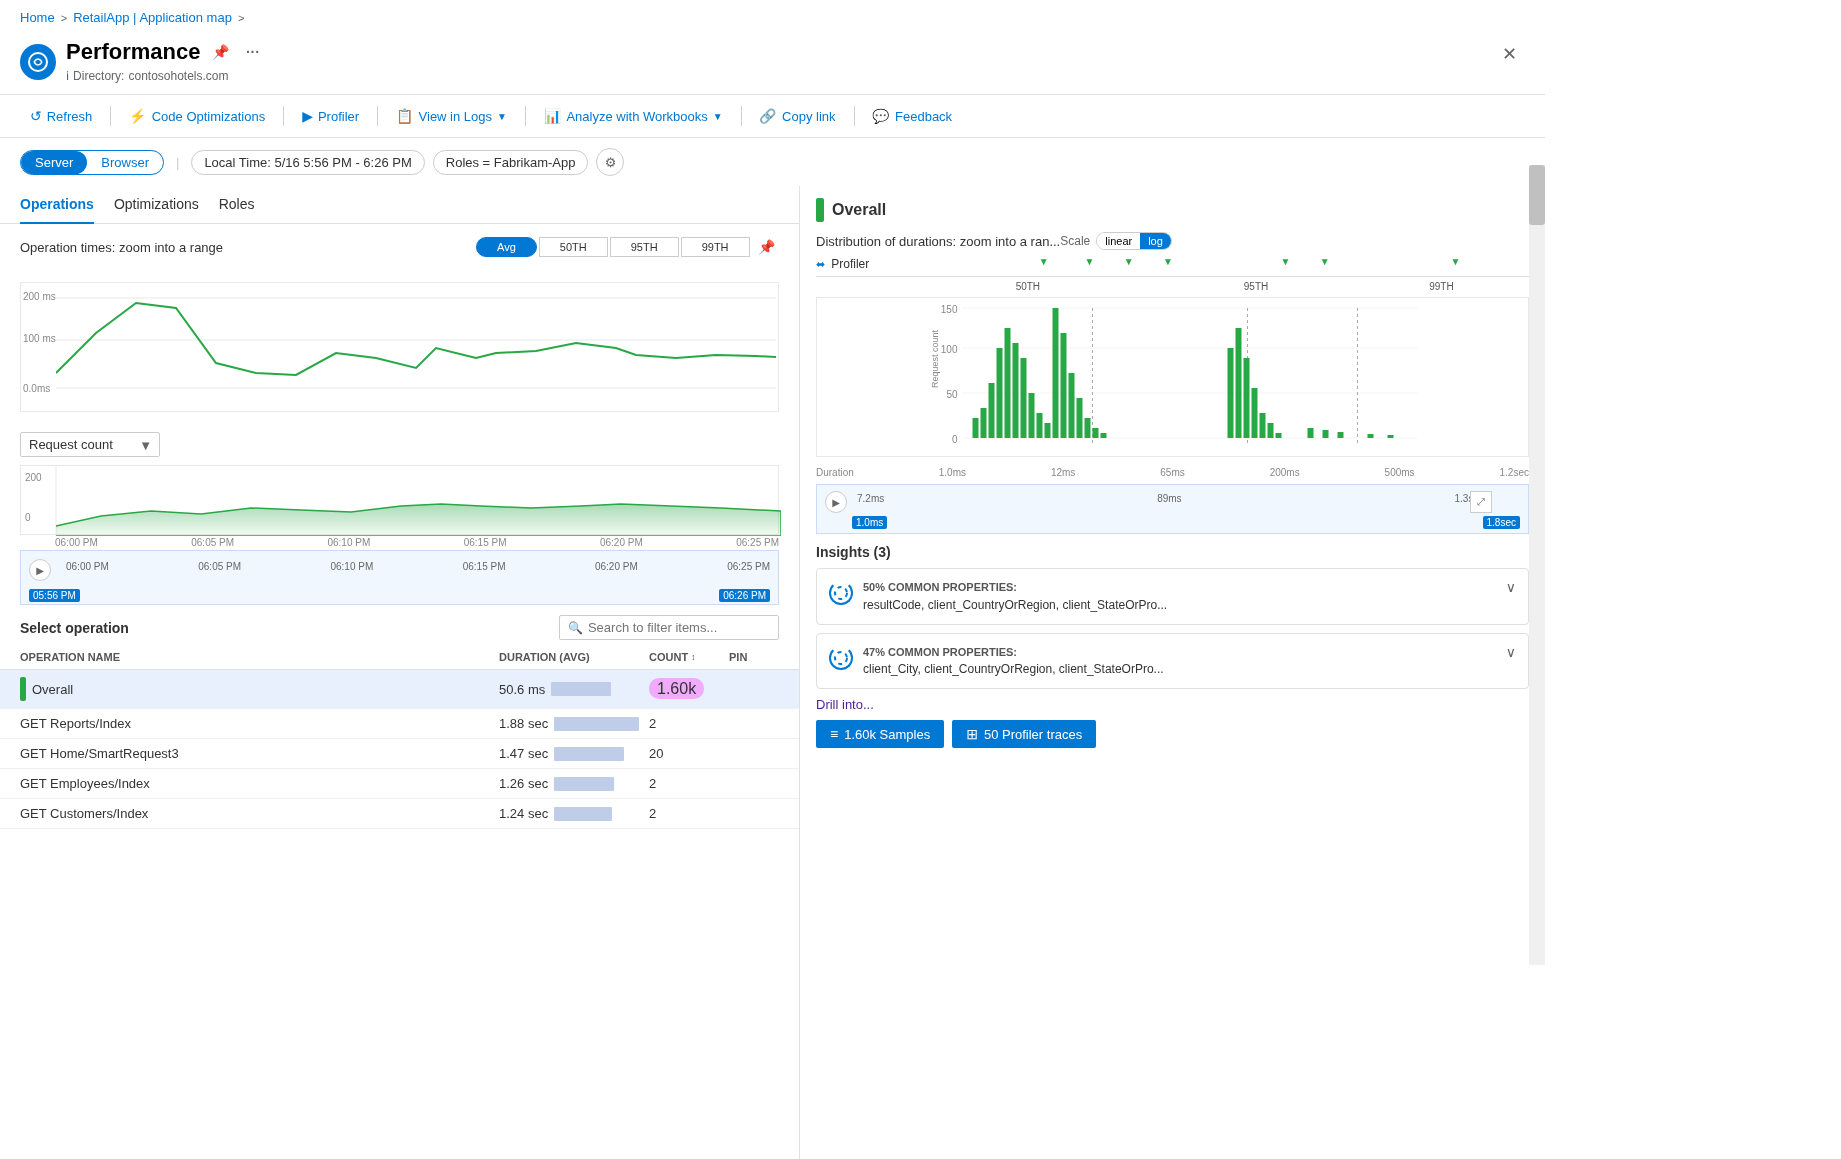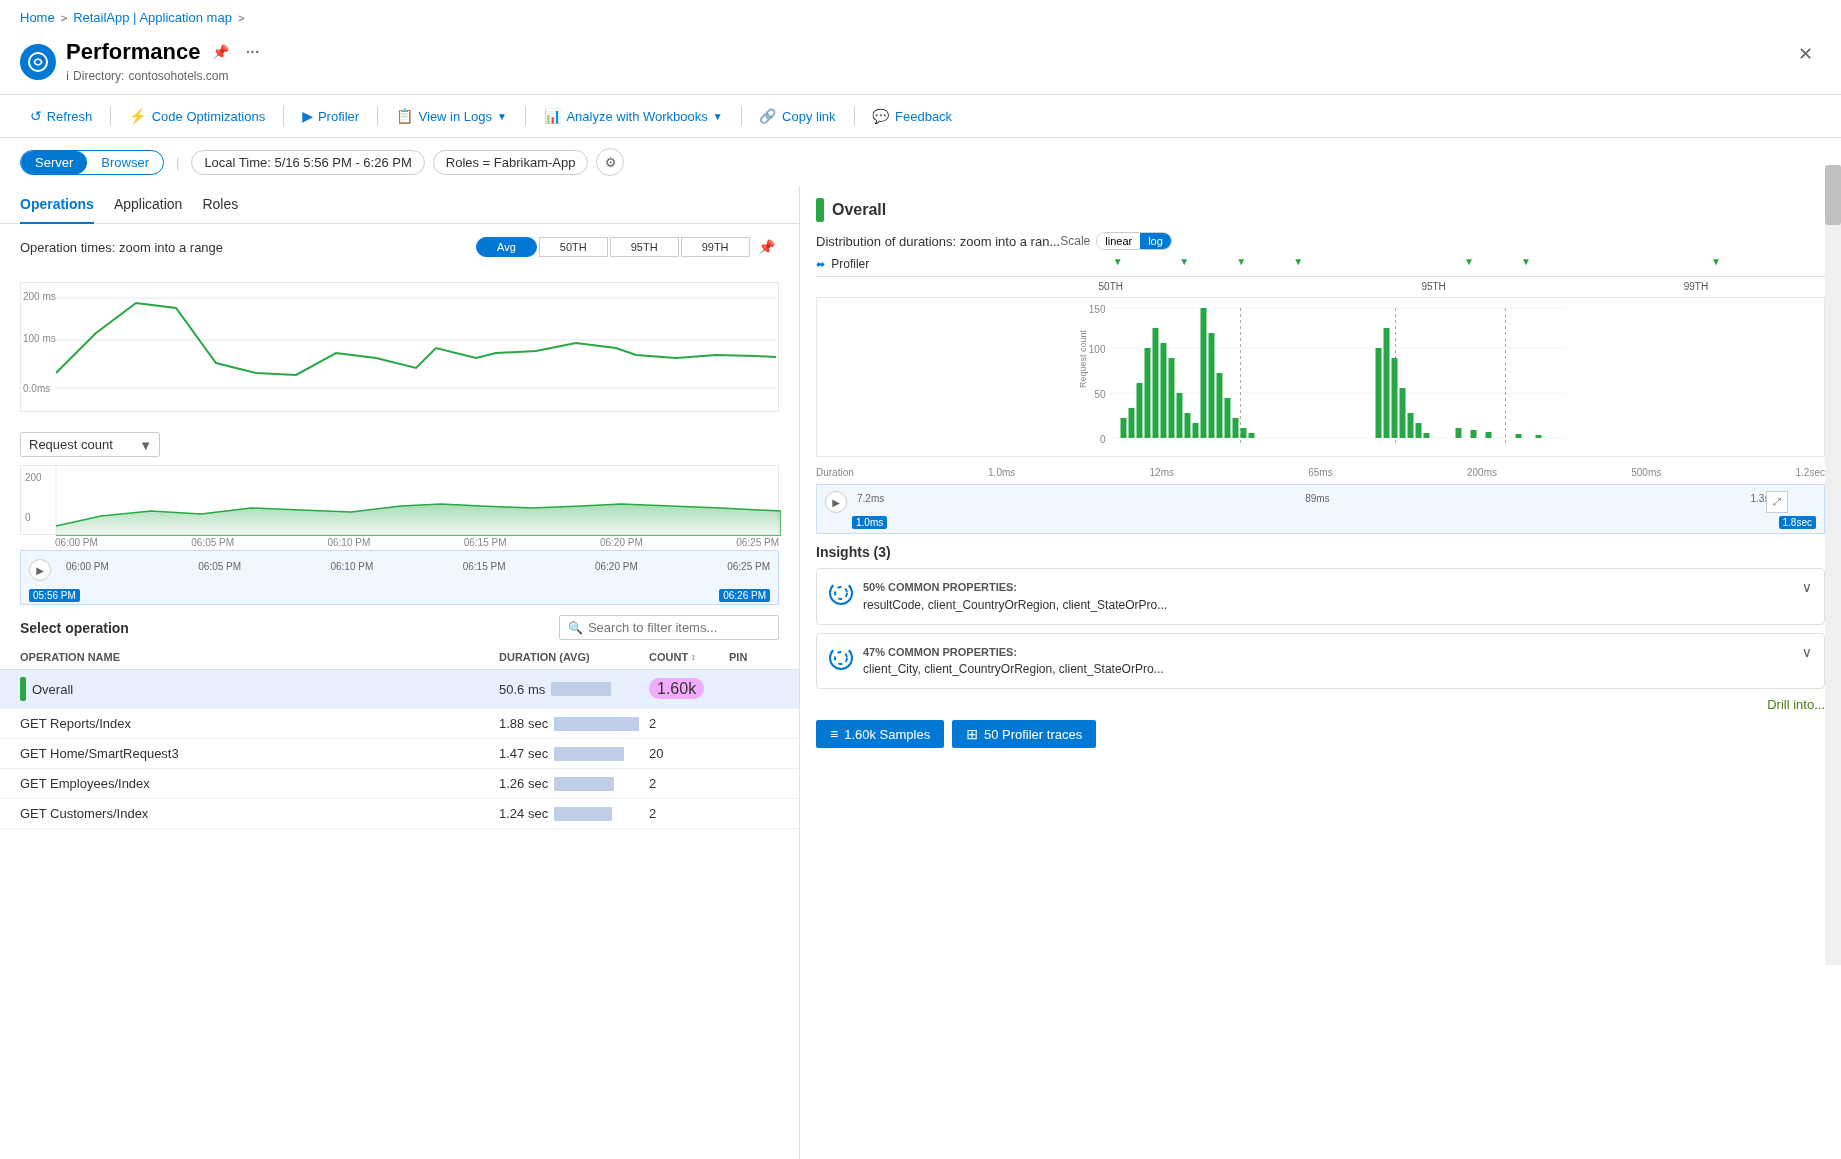--- a/index.html
+++ b/index.html
@@ -1,18 +1,18 @@
 <!DOCTYPE html>
 <html><head>
   <meta charset="utf-8">
   <style>
     * { box-sizing: border-box; margin: 0; padding: 0; }
     body { font-family: 'Segoe UI', Arial, sans-serif; font-size: 13px; background: #fff; color: #333; overflow: hidden; }
     
-    .app-container { width: 1841px; height: 1159px; position: relative; background: #fff; }
+    .app-container { width: 1545px; height: 1159px; position: relative; background: #fff; }
     
     
     .breadcrumb { display: flex; align-items: center; padding: 10px 20px; font-size: 13px; color: #0078d4; gap: 6px; }
     .breadcrumb span { color: #666; }
     .breadcrumb a { color: #0078d4; text-decoration: none; }
     .breadcrumb-separator { color: #666; font-size: 11px; }
     
     
     .header { display: flex; align-items: flex-start; padding: 4px 20px 10px 20px; border-bottom: 1px solid #e0e0e0; }
     .header-left { display: flex; align-items: center; gap: 10px; flex: 1; }
@@ -143,21 +143,21 @@
     
     .insights-title { font-size: 14px; font-weight: 600; margin-bottom: 8px; }
     .insight-card { border: 1px solid #e0e0e0; border-radius: 4px; padding: 10px 12px; margin-bottom: 8px; display: flex; align-items: flex-start; justify-content: space-between; cursor: pointer; }
     .insight-left { display: flex; align-items: flex-start; gap: 10px; }
     .insight-icon { width: 24px; height: 24px; border: 2px solid #0078d4; border-radius: 50%; display: flex; align-items: center; justify-content: center; font-size: 10px; color: #0078d4; flex-shrink: 0; margin-top: 2px; border-top-color: transparent; }
     .insight-text { font-size: 12px; color: #333; line-height: 1.5; }
     .insight-label { font-weight: 600; color: #555; font-size: 11px; }
     .chevron-icon { color: #666; font-size: 14px; flex-shrink: 0; }
     
     
-    .drill-title { font-size: 13px; color: #4d7c0f; margin-bottom: 8px; text-align: right; }
+    .drill-title { font-size: 13px; color: #4c1d95; margin-bottom: 8px; }
     .drill-buttons { display: flex; gap: 8px; }
     .drill-btn { display: flex; align-items: center; gap: 6px; padding: 6px 14px; background: #0078d4; color: white; border: none; border-radius: 2px; font-size: 13px; cursor: pointer; }
     .drill-btn .btn-icon { font-size: 14px; }
     
     
     .scrollbar-track { position: absolute; right: 0; top: 165px; width: 16px; height: 800px; background: #f0f0f0; }
     .scrollbar-thumb { position: absolute; right: 0; top: 0; width: 16px; height: 60px; background: #c0c0c0; border-radius: 3px; }
     
     svg { display: block; }
   </style>
@@ -249,21 +249,21 @@
       <span>⚙</span>
     </div>
   </div>
 
   <div class="main-layout">
 
     <div class="left-panel">
 
       <div class="tabs">
         <div class="tab active">Operations</div>
-        <div class="tab">Application</div>
+        <div class="tab">Optimizations</div>
         <div class="tab">Roles</div>
       </div>
 
       <div class="chart-area">
         <div class="chart-header">
           <span class="chart-title">Operation times: zoom into a range</span>
           <div style="display:flex; align-items:center; gap:6px;">
             <div class="percentile-buttons">
               <button class="pct-btn active">Avg</button>
               <button class="pct-btn">50TH</button>

